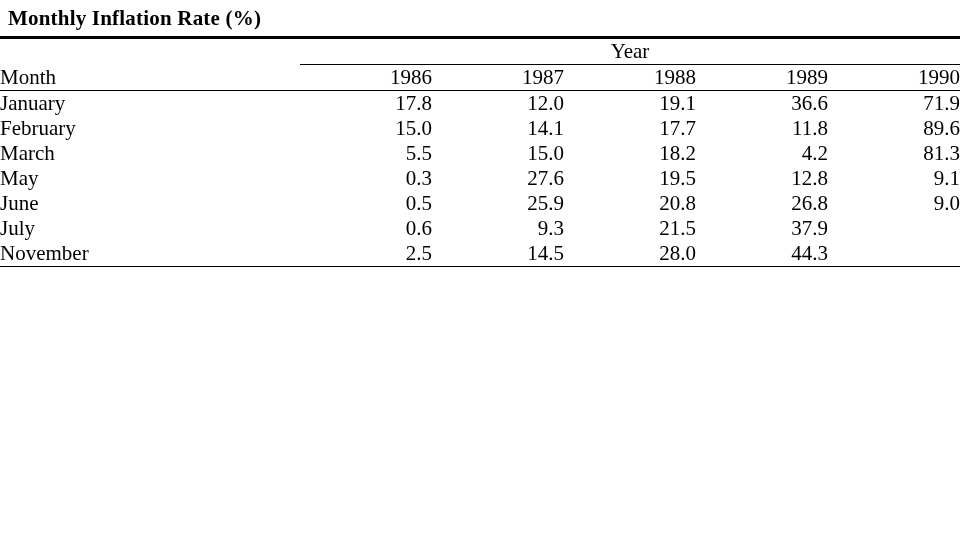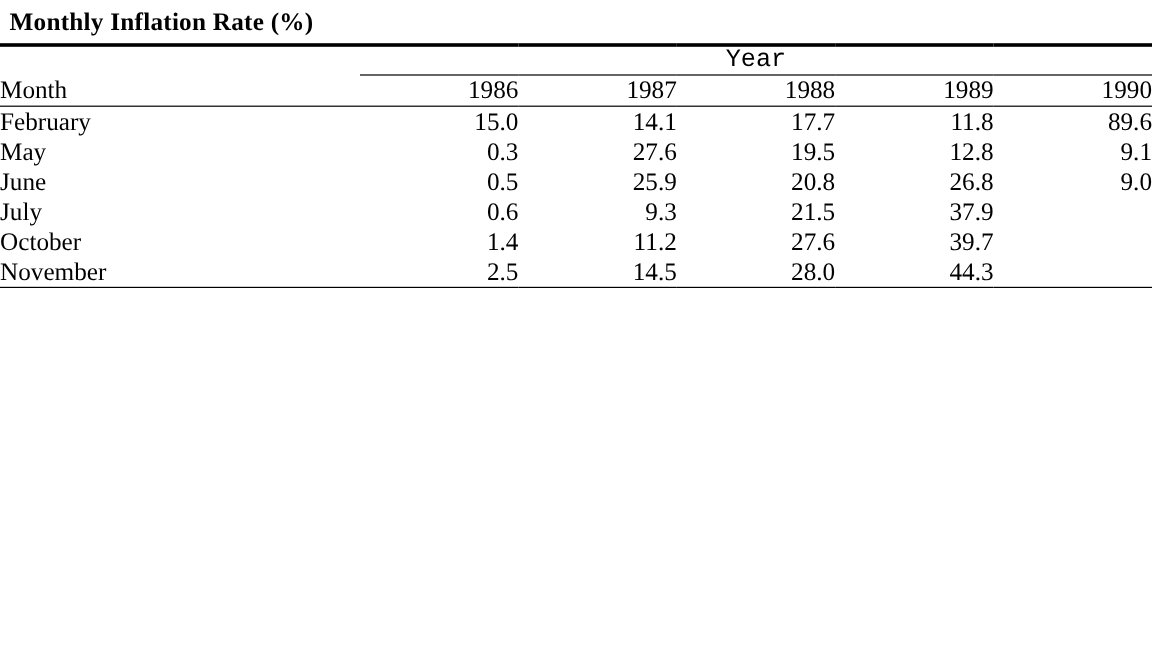--- a/index.html
+++ b/index.html
@@ -38,21 +38,20 @@
     vertical-align: bottom;
   }
   .col-month { width: 300px; }
   .col-year  { width: 132px; }
 
   .spanhead {
     text-align: center;
     font-weight: bold;
     font-size: 21px;
     padding: 6px 0 6px 0;
-    font-family: Liberation Mono, monospace;
   }
   .yearhead {
     text-align: right;
     font-weight: bold;
     padding: 7px 20px 7px 0;
   }
   .monthhead {
     text-align: left;
     font-weight: bold;
     padding: 7px 0 7px 8px;
@@ -105,26 +104,42 @@
         <td class="yearhead">1987</td>
         <td class="yearhead">1988</td>
         <td class="yearhead">1989</td>
         <td class="yearhead">1990</td>
       </tr>
       <tr class="hr-row line-mid">
         <td colspan="6"></td>
       </tr>
 
       <tr>
+        <td class="cell-month">January</td>
+        <td class="cell-val">17.8</td>
+        <td class="cell-val">12.0</td>
+        <td class="cell-val">19.1</td>
+        <td class="cell-val">36.6</td>
+        <td class="cell-val">71.9</td>
+      </tr>
+      <tr>
         <td class="cell-month">February</td>
         <td class="cell-val">15.0</td>
         <td class="cell-val">14.1</td>
         <td class="cell-val">17.7</td>
         <td class="cell-val">11.8</td>
         <td class="cell-val">89.6</td>
+      </tr>
+      <tr>
+        <td class="cell-month">March</td>
+        <td class="cell-val">5.5</td>
+        <td class="cell-val">15.0</td>
+        <td class="cell-val">18.2</td>
+        <td class="cell-val">4.2</td>
+        <td class="cell-val">81.3</td>
       </tr>
       <tr>
         <td class="cell-month">May</td>
         <td class="cell-val">0.3</td>
         <td class="cell-val">27.6</td>
         <td class="cell-val">19.5</td>
         <td class="cell-val">12.8</td>
         <td class="cell-val">9.1</td>
       </tr>
       <tr>
@@ -137,28 +152,20 @@
       </tr>
       <tr>
         <td class="cell-month">July</td>
         <td class="cell-val">0.6</td>
         <td class="cell-val">9.3</td>
         <td class="cell-val">21.5</td>
         <td class="cell-val">37.9</td>
         <td class="cell-val"></td>
       </tr>
       <tr>
-        <td class="cell-month">October</td>
-        <td class="cell-val">1.4</td>
-        <td class="cell-val">11.2</td>
-        <td class="cell-val">27.6</td>
-        <td class="cell-val">39.7</td>
-        <td class="cell-val"></td>
-      </tr>
-      <tr>
         <td class="cell-month">November</td>
         <td class="cell-val">2.5</td>
         <td class="cell-val">14.5</td>
         <td class="cell-val">28.0</td>
         <td class="cell-val">44.3</td>
         <td class="cell-val"></td>
       </tr>
 
       <tr class="hr-row line-bot">
         <td colspan="6"></td>

